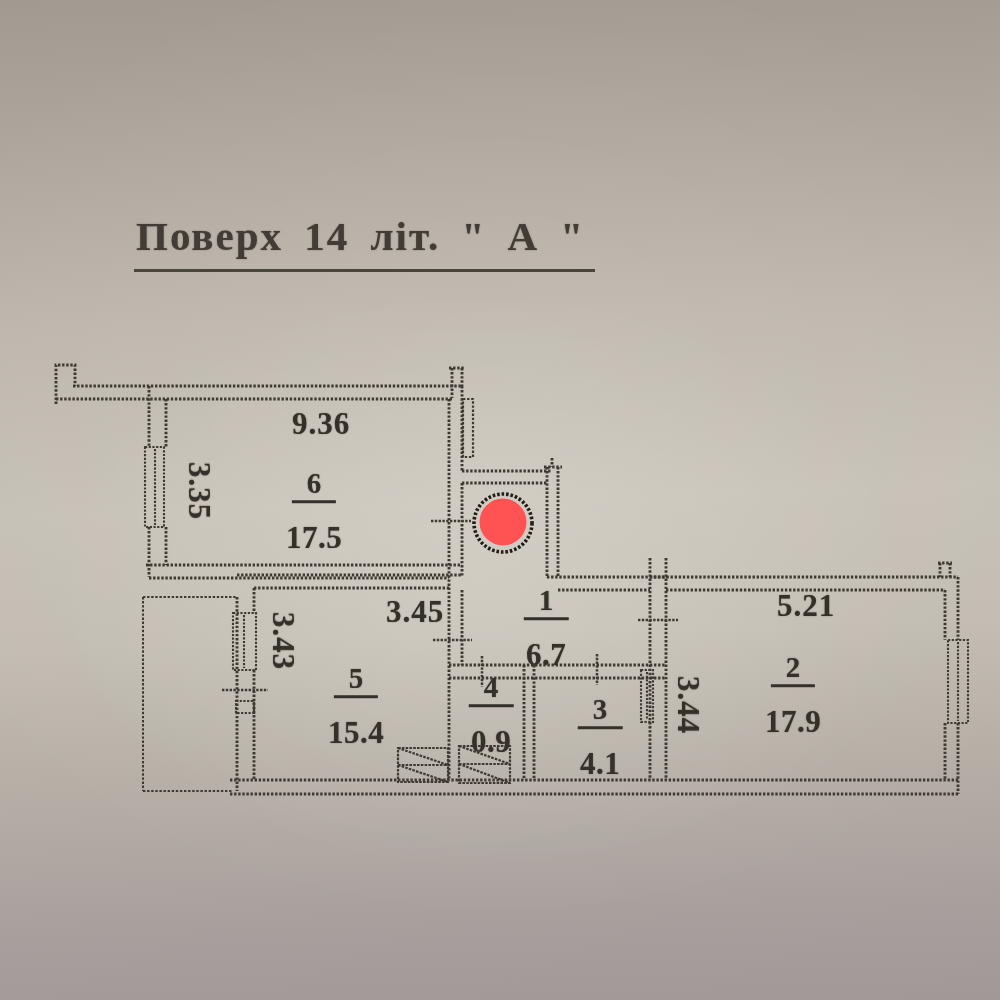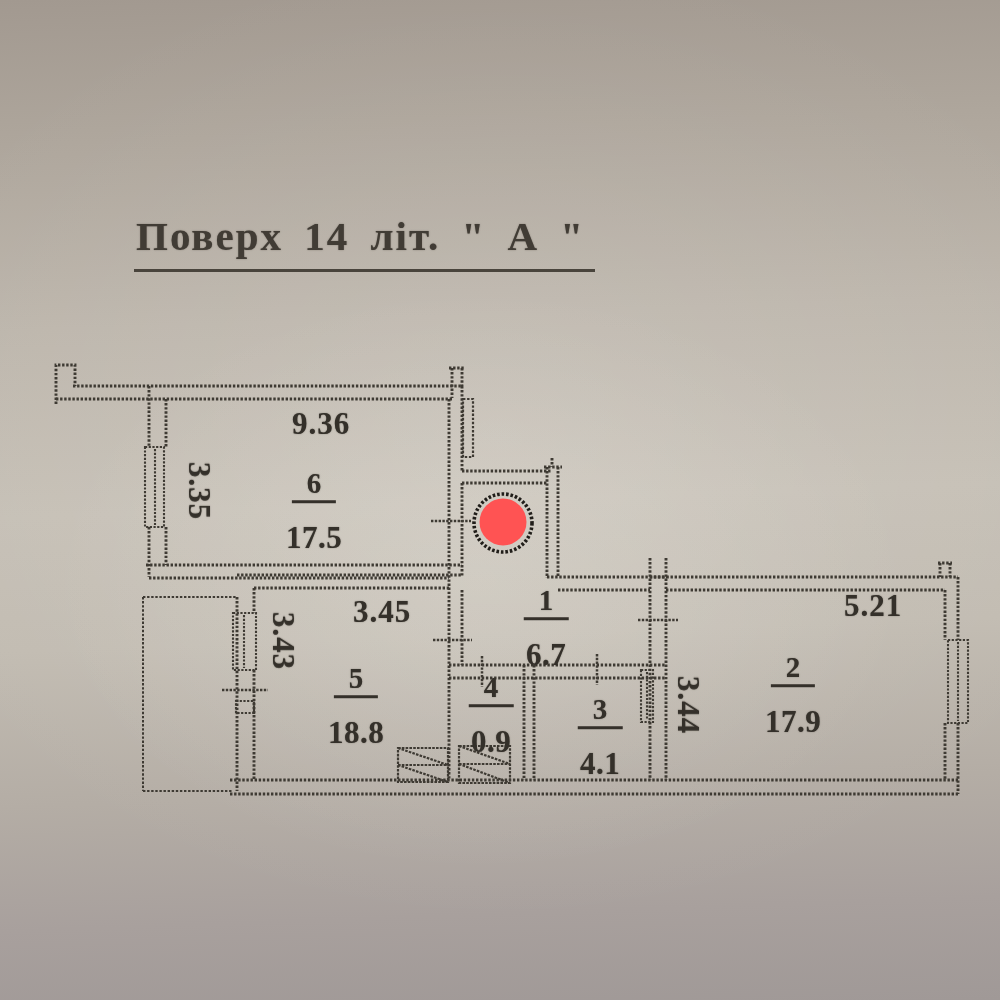--- a/index.html
+++ b/index.html
@@ -135,32 +135,32 @@
     </g>
 
     <g>
       <circle cx="503" cy="523" r="29" fill="none" stroke="#211e1a" stroke-width="3.6" stroke-dasharray="2.6 1.9"></circle>
       <circle cx="503" cy="522" r="23.5" fill="#ff5353"></circle>
     </g>
   </svg>
 
   <div class="lbl dim soft" style="left:321px;top:424px;">9.36</div>
   <div class="lbl dim vert soft" style="left:199px;top:491px;">3.35</div>
-  <div class="lbl dim soft" style="left:382px;top:612px;">3.45</div>
+  <div class="lbl dim soft" style="left:415px;top:612px;">3.45</div>
   <div class="lbl dim vert soft" style="left:283px;top:641px;">3.43</div>
-  <div class="lbl dim soft" style="left:873px;top:606px;">5.21</div>
+  <div class="lbl dim soft" style="left:806px;top:606px;">5.21</div>
   <div class="lbl dim vert soft" style="left:688px;top:705px;">3.44</div>
 
   <div class="room-label soft" style="left:314px;top:512px;">
     <span class="num">6</span>
     <span class="area">17.5</span>
   </div>
   <div class="room-label soft" style="left:356px;top:707px;">
     <span class="num">5</span>
-    <span class="area">18.8</span>
+    <span class="area">15.4</span>
   </div>
   <div class="room-label soft" style="left:546px;top:629px;">
     <span class="num">1</span>
     <span class="area">6.7</span>
   </div>
   <div class="room-label soft" style="left:491px;top:716px;">
     <span class="num">4</span>
     <span class="area">0.9</span>
   </div>
   <div class="room-label soft" style="left:600px;top:738px;">

